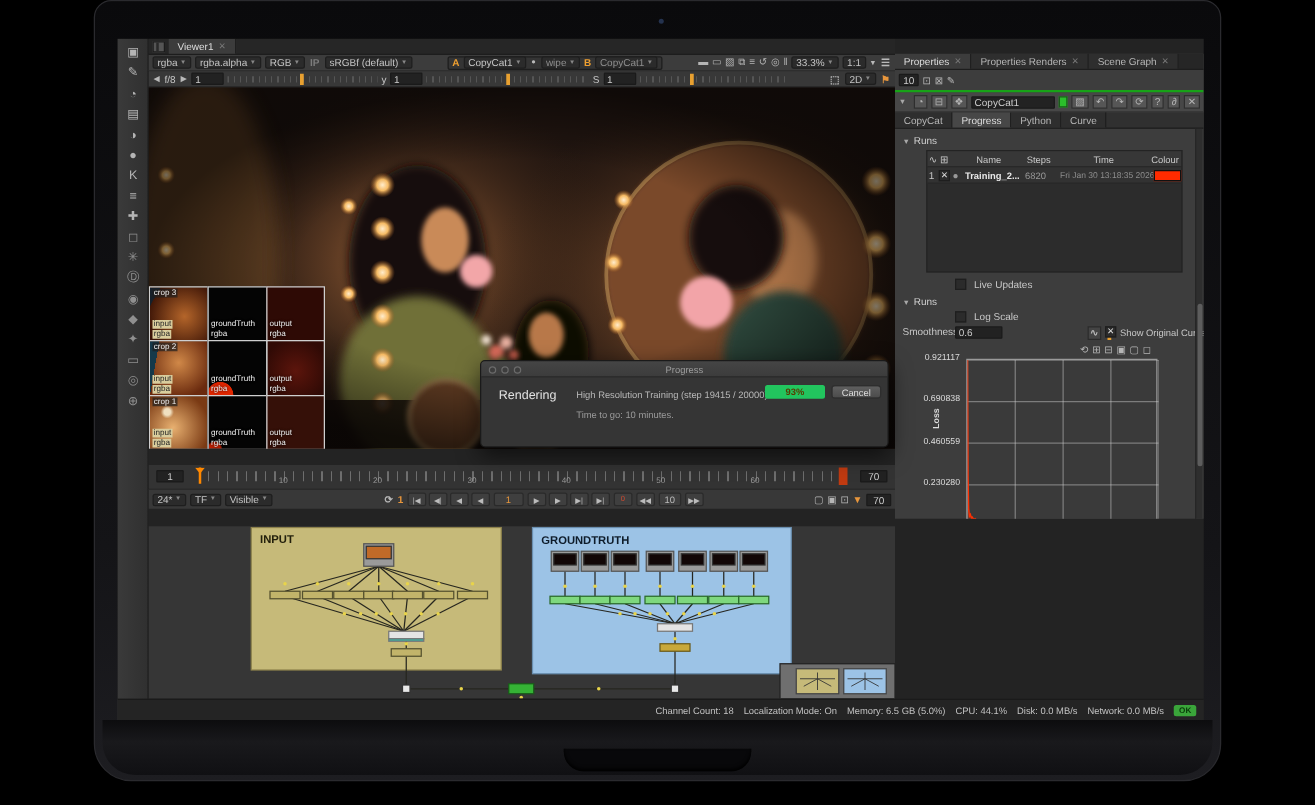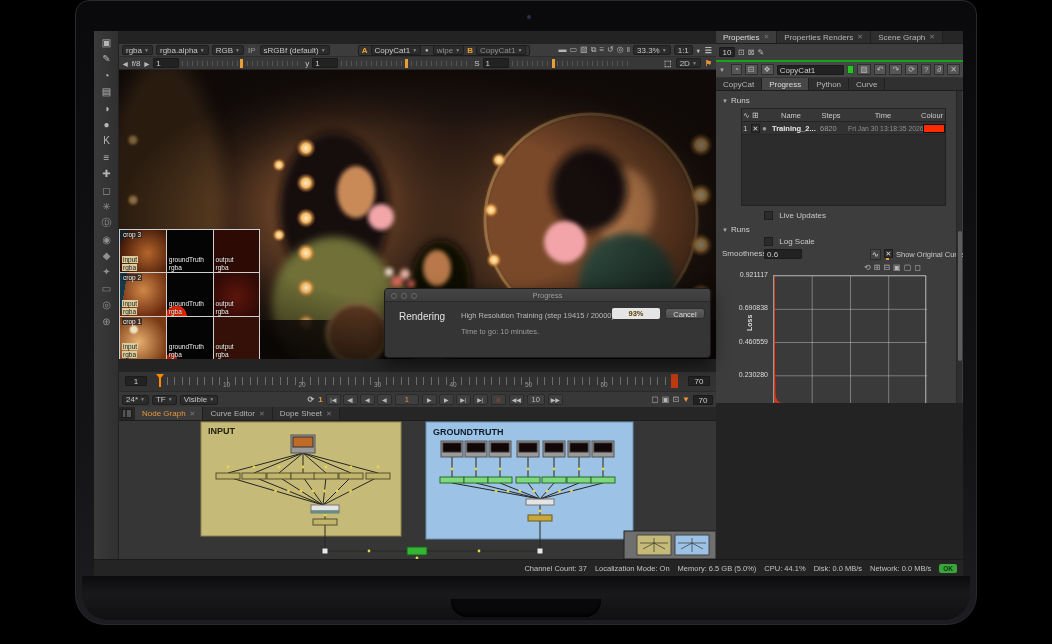--- a/index.html
+++ b/index.html
@@ -77,21 +77,21 @@
   .vr1c0{background:linear-gradient(100deg,#15394a 0 14%,rgba(0,0,0,0) 14%),radial-gradient(circle at 50% 40%,#d08848,#6a2a0e 80%);}
   .vr1c1{background:radial-gradient(circle at 20% 100%,#e02600 0 18%,rgba(0,0,0,0) 19%),#040404;}
   .vr1c2{background:radial-gradient(circle at 50% 55%,#5c150c,#300a05 80%);}
   .vr2c0{background:radial-gradient(circle at 30% 30%,#f0e0c0 0 6%,rgba(0,0,0,0) 12%),radial-gradient(circle at 40% 60%,#e8b070,#7a3a14 78%);}
   .vr2c1{background:radial-gradient(circle at 10% 100%,#b81e00 0 9%,rgba(0,0,0,0) 10%),#040404;}
   .vr2c2{background:#351008;}
   
   .dialog{position:absolute;width:327px;height:70px;background:#353535;border:1px solid #1a1a1a;border-radius:4px;box-shadow:0 6px 18px rgba(0,0,0,.6);overflow:hidden;}
   .dlg-title{height:13px;background:linear-gradient(#454545,#3c3c3c);border-bottom:1px solid #2a2a2a;position:relative;text-align:center;color:#9d9d9d;font-size:7.5px;line-height:13px;}
   .dot{position:absolute;top:4px;width:6px;height:6px;border-radius:50%;background:#3d3d3d;border:1px solid #6a6a6a;}
-  .pbar{position:absolute;background:#e5e5e5;border-radius:2px;color:#5a3a00;font-size:7.5px;font-weight:bold;text-align:center;line-height:11px;}
+  .pbar{position:absolute;background:#22c55e;border-radius:2px;color:#5a3a00;font-size:7.5px;font-weight:bold;text-align:center;line-height:11px;}
   .cancel{position:absolute;background:linear-gradient(#5f5f5f,#4c4c4c);border:1px solid #2e2e2e;border-radius:3px;color:#ddd;font-size:7.5px;text-align:center;line-height:11px;}
   
   .statusbar{position:absolute;background:#242424;border-top:1px solid #1a1a1a;display:flex;align-items:center;justify-content:flex-end;gap:8px;padding:0 6px;font-size:7.5px;color:#c2c2c2;}
   .okbadge{background:#3aa53a;color:#0a3a0a;font-weight:bold;font-size:6.5px;padding:0 4px;border-radius:2px;height:9px;line-height:9px;}
   .scrollbar{position:absolute;width:6px;background:#2e2e2e;border-left:1px solid #262626;}
   .sthumb{position:absolute;left:1px;width:4px;background:#5d5d5d;border-radius:2px;}
   .greenline{position:absolute;height:2px;background:#17a317;}
   .toolrow-icons{display:flex;gap:3px;}
   .gicon{color:#b5b5b5;font-size:8px;}
 </style>
@@ -118,20 +118,27 @@
           <div class="ltb-ic">✳</div>
           <div class="ltb-ic">Ⓓ</div>
           <div class="ltb-ic">◉</div>
           <div class="ltb-ic">◆</div>
           <div class="ltb-ic">✦</div>
           <div class="ltb-ic">▭</div>
           <div class="ltb-ic">◎</div>
           <div class="ltb-ic">⊕</div>
         </div>
 
+    <div class="tabbar abs" style="left:25px;top:0;width:597px;height:13px;">
+      <span class="paneicon"></span>
+      <div class="tab active">
+        <span>Viewer1</span>
+        <span class="x">✕</span>
+      </div>
+    </div>
 
     <div class="tb abs" style="left:25px;top:13px;width:597px;height:13px;background:#3c3c3c;border-bottom:1px solid #2e2e2e;">
       <span class="dd">
             <span>rgba</span>
             <span class="car">▼</span>
           </span>
       <span class="dd">
             <span>rgba.alpha</span>
             <span class="car">▼</span>
           </span>
@@ -389,35 +396,20 @@
       <span style="flex:1"></span>
       <span class="toolrow-icons" id="playback-right-icons">
             <span class="gicon">▢</span>
             <span class="gicon">▣</span>
             <span class="gicon">⊡</span>
             <span class="gicon" style="color: rgb(232, 150, 60);">▼</span>
           </span>
       <span class="field" style="width:20px;text-align:center;">70</span>
     </div>
 
-    <div class="tabbar abs" style="left:25px;top:376px;width:597px;height:14px;" id="graph-tabbar">
-      <span class="paneicon"></span>
-    <div class="tab active">
-            <span style="color: rgb(232, 150, 60);">Node Graph</span>
-            <span class="x">✕</span>
-          </div>
-          <div class="tab">
-            <span>Curve Editor</span>
-            <span class="x">✕</span>
-          </div>
-          <div class="tab">
-            <span>Dope Sheet</span>
-            <span class="x">✕</span>
-          </div>
-        </div>
 
     <div class="ngraph abs" style="left:25px;top:390px;width:597px;height:138px;">
       <svg width="597" height="138" viewBox="0 0 597 138">
         <g>
           <rect x="82" y="1" width="200" height="114" fill="#c6ba79" stroke="#8d824c"></rect>
           <text x="89" y="13" font-size="9" font-weight="bold" fill="#23200c">INPUT</text>
         </g>
         <g>
           <rect x="307" y="1" width="207" height="117" fill="#9cc3e6" stroke="#6a8fb0"></rect>
           <text x="314" y="14" font-size="9" font-weight="bold" fill="#0e1c2a">GROUNDTRUTH</text>
@@ -535,21 +527,21 @@
         <g>
           <rect x="505" y="110" width="92" height="28" fill="#6f6f6f" stroke="#222"></rect>
           <rect x="518" y="114" width="34" height="20" fill="#c6ba79" stroke="#444"></rect>
           <rect x="556" y="114" width="34" height="20" fill="#9cc3e6" stroke="#444"></rect>
           <path d="M521 122 h28 M535 117 v14 M524 128 l11-6 M546 128 l-11-6" stroke="#333" stroke-width="0.7" fill="none"></path>
           <path d="M559 122 h28 M573 117 v14 M562 128 l11-6 M584 128 l-11-6" stroke="#333" stroke-width="0.7" fill="none"></path>
         </g>
       </svg>
     </div>
 
-    <div class="rpanel abs" style="left:622px;top:0;width:247px;height:372px;">
+    <div class="rpanel abs" style="left:622px;top:12px;width:247px;height:372px;">
       <div class="tabbar" style="height:13px;" id="rp-tabbar">
             <div class="tab active">
               <span>Properties</span>
               <span class="x">✕</span>
             </div>
             <div class="tab">
               <span>Properties Renders</span>
               <span class="x">✕</span>
             </div>
             <div class="tab">
@@ -729,21 +721,21 @@
         <span>Progress</span>
       </div>
       <div class="abs" style="left:14px;top:22px;color:#e2e2e2;font-size:10px;">Rendering</div>
       <div class="abs" style="left:76px;top:22px;color:#b8b8b8;font-size:7.5px;">High Resolution Training (step 19415 / 20000)</div>
       <div class="abs" style="left:76px;top:38px;color:#9a9a9a;font-size:7.5px;">Time to go: 10 minutes.</div>
       <div class="pbar" style="left:227px;top:19px;width:48px;height:11px;">93%</div>
       <div class="cancel" style="left:280px;top:19px;width:40px;height:11px;">Cancel</div>
     </div>
 
     <div class="statusbar abs" style="left:0;top:528px;width:869px;height:17px;" id="statusbar">
-          <span>Channel Count: 37</span>
+          <span>Channel Count: 18</span>
           <span>Localization Mode: On</span>
           <span>Memory: 6.5 GB (5.0%)</span>
           <span>CPU: 44.1%</span>
           <span>Disk: 0.0 MB/s</span>
           <span>Network: 0.0 MB/s</span>
           <span class="okbadge">OK</span>
         </div>
 
   </div>
 

